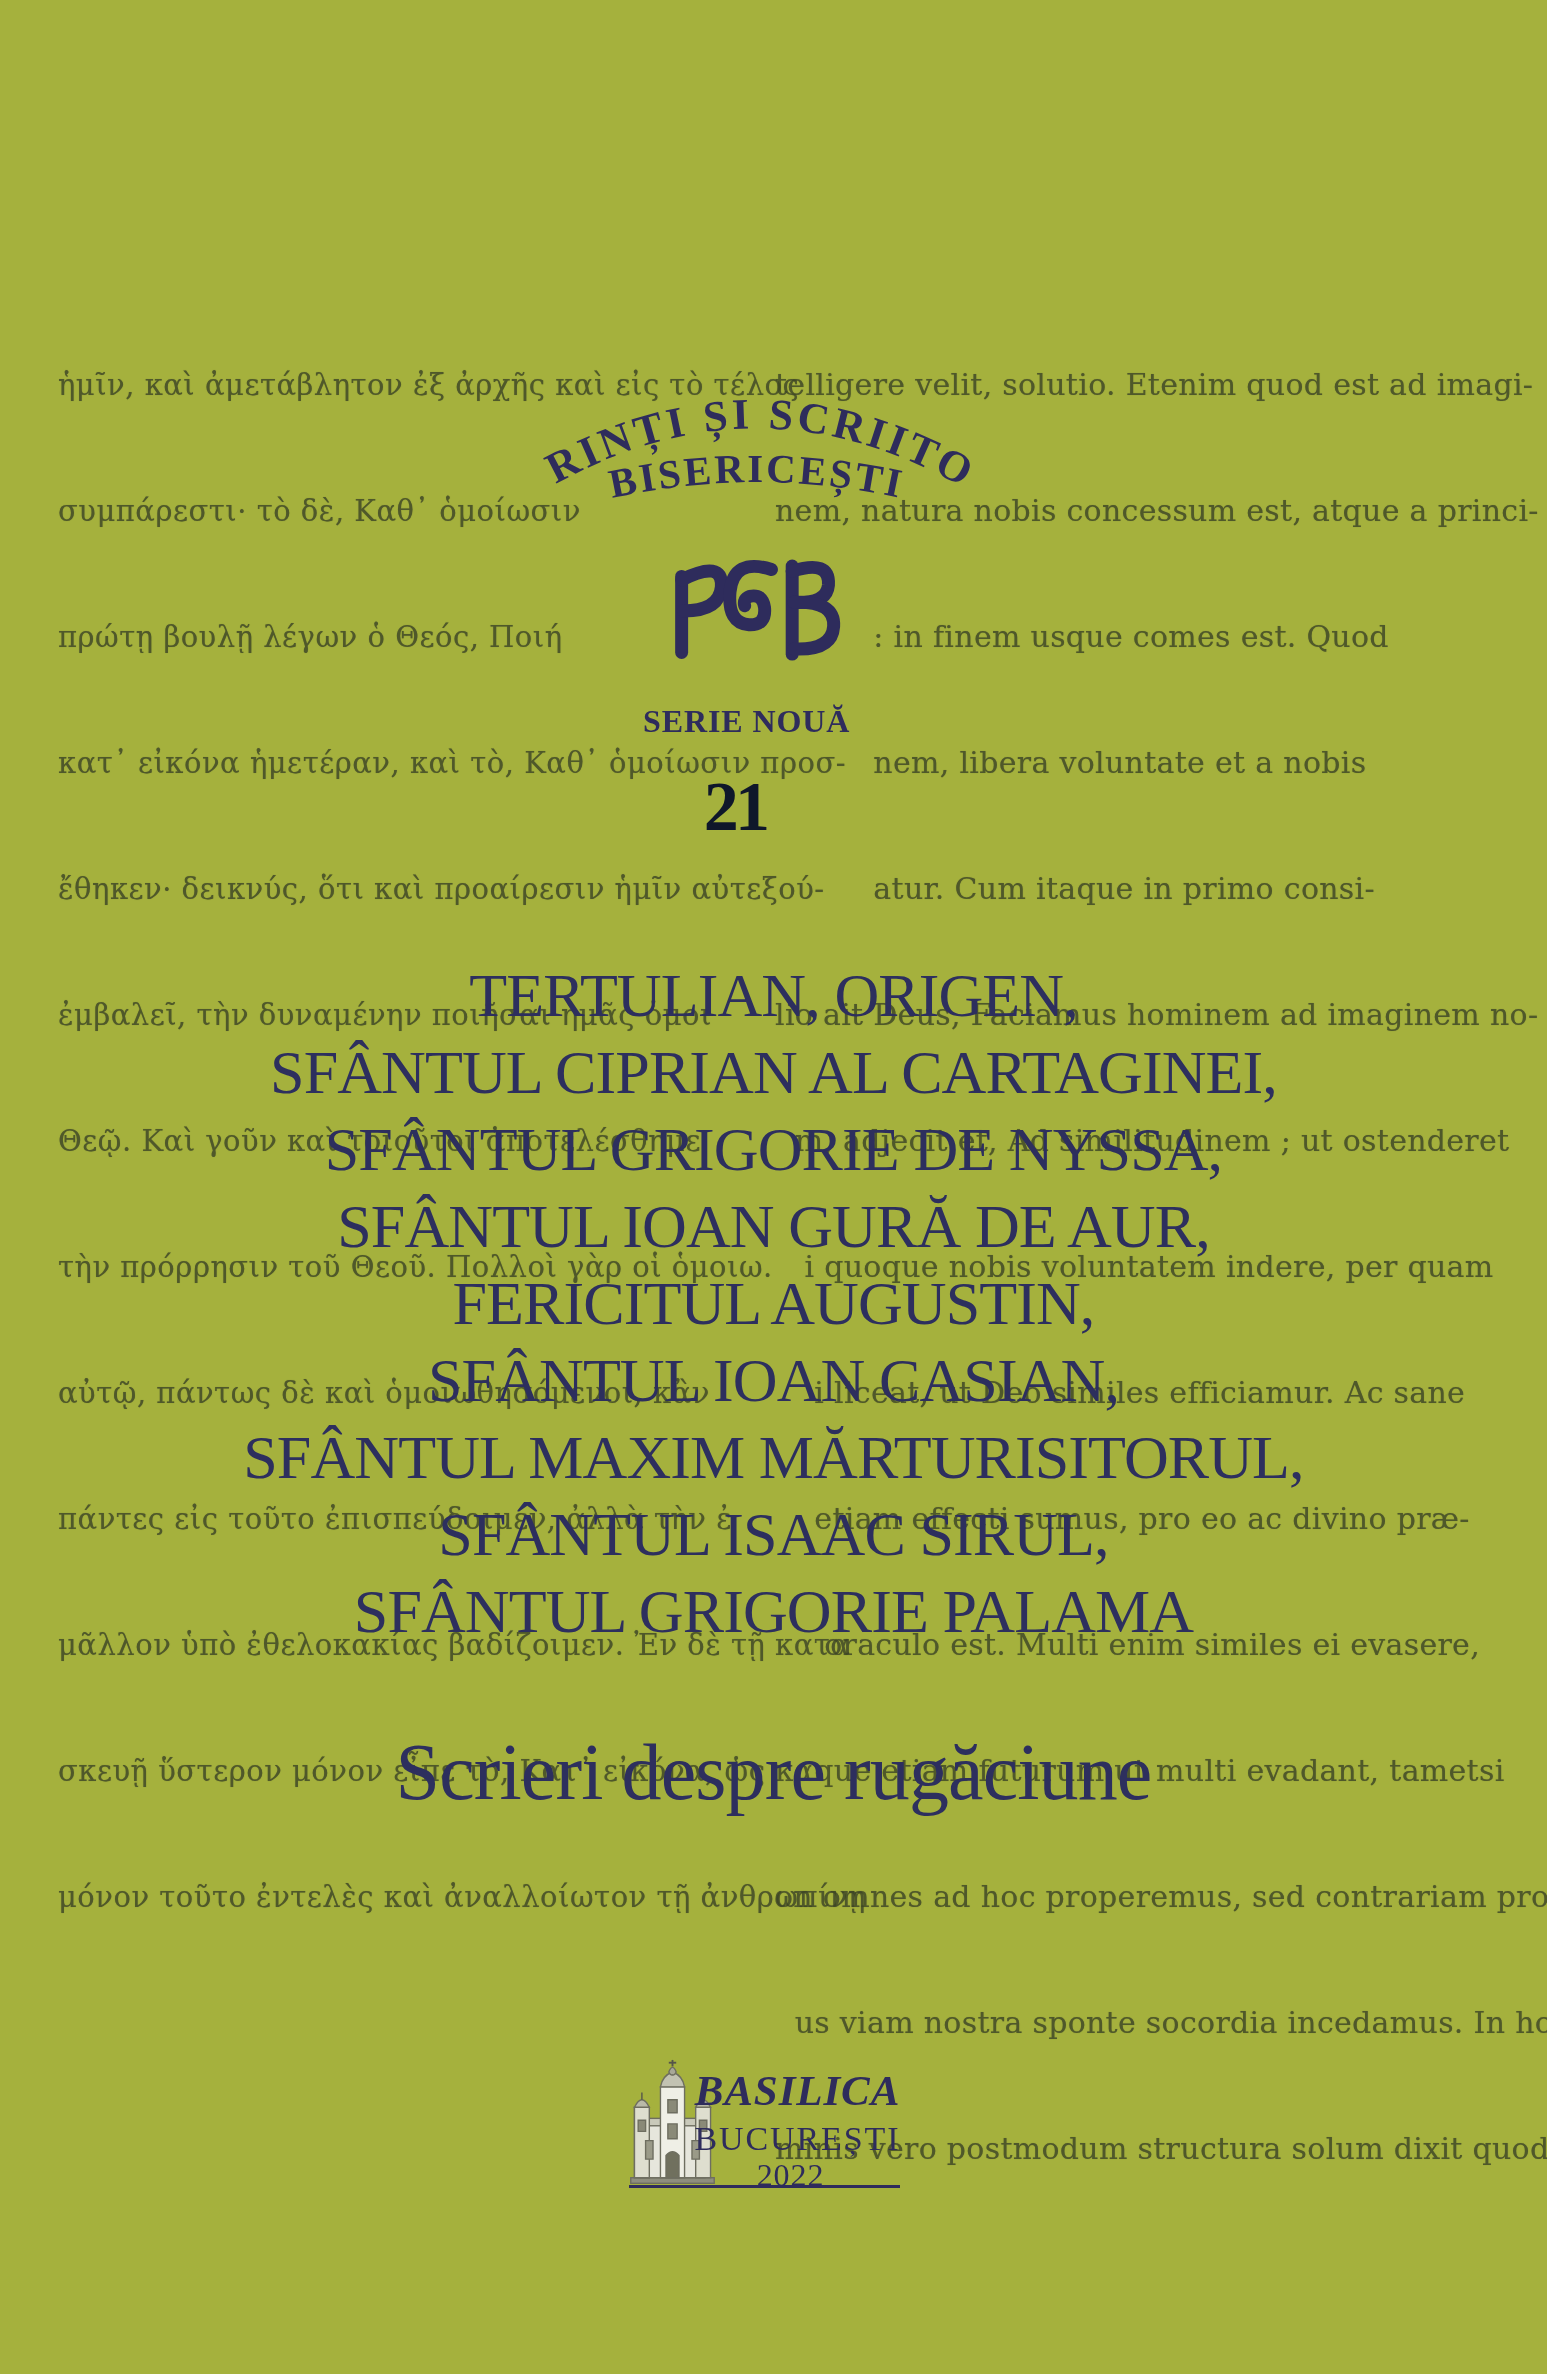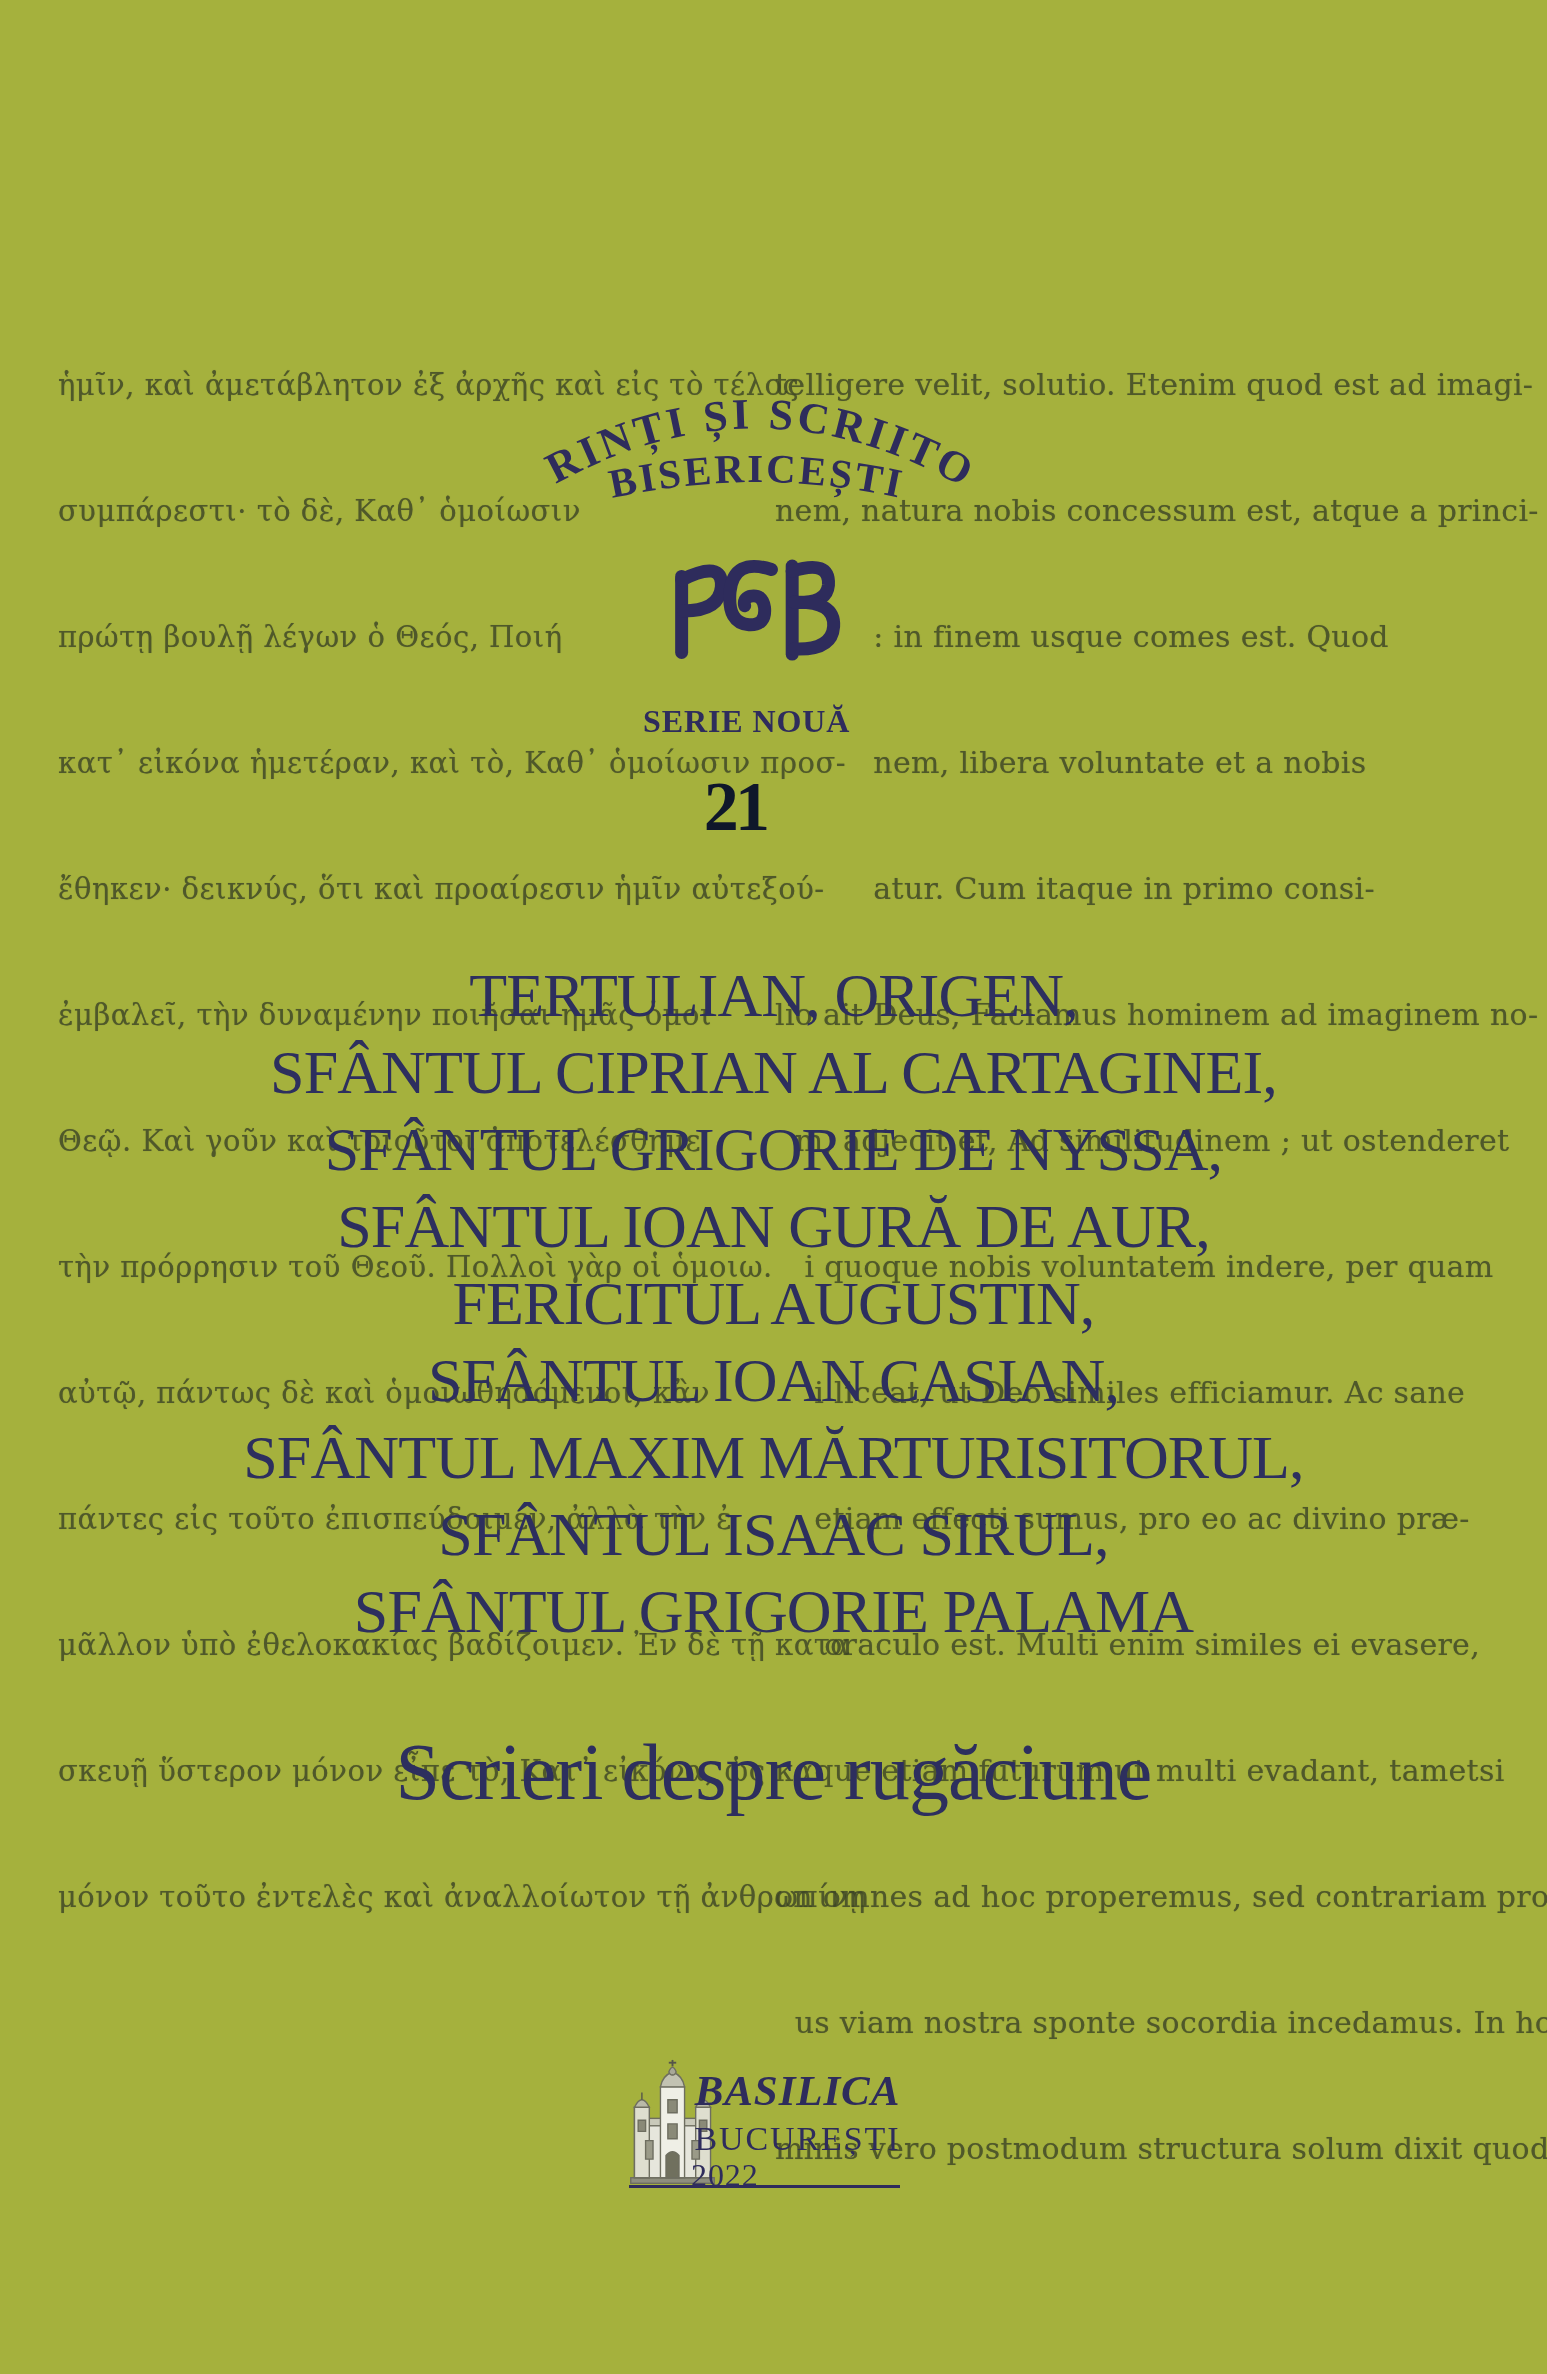--- a/index.html
+++ b/index.html
@@ -53,21 +53,21 @@
   .publisher .cathedral { position:absolute; left:13px; top:3.7px; width:95px; height:128px; }
   .pub-name {
     position:absolute; left:79px; top:11px; width:213px; text-align:center;
     font-weight:bold; font-style:italic; font-size:43px; letter-spacing:0.9px;
   }
   .pub-city {
     position:absolute; left:79px; top:65px; width:213px; text-align:center;
     font-size:34px; letter-spacing:1.9px;
   }
   .pub-year {
-    position:absolute; left:79px; top:102px; width:213px; 
+    position:absolute; left:72px; top:102px; width:213px; text-align:center;
     font-size:32px; letter-spacing:0.9px;
   }
   .pub-rule { position:absolute; left:16.7px; top:130px; width:271px; height:2.8px; background:#2e2c5c; }
 </style>
 </head>
 <body>
 
 <div class="cover">
 
   <div class="aged-col greek-col">

